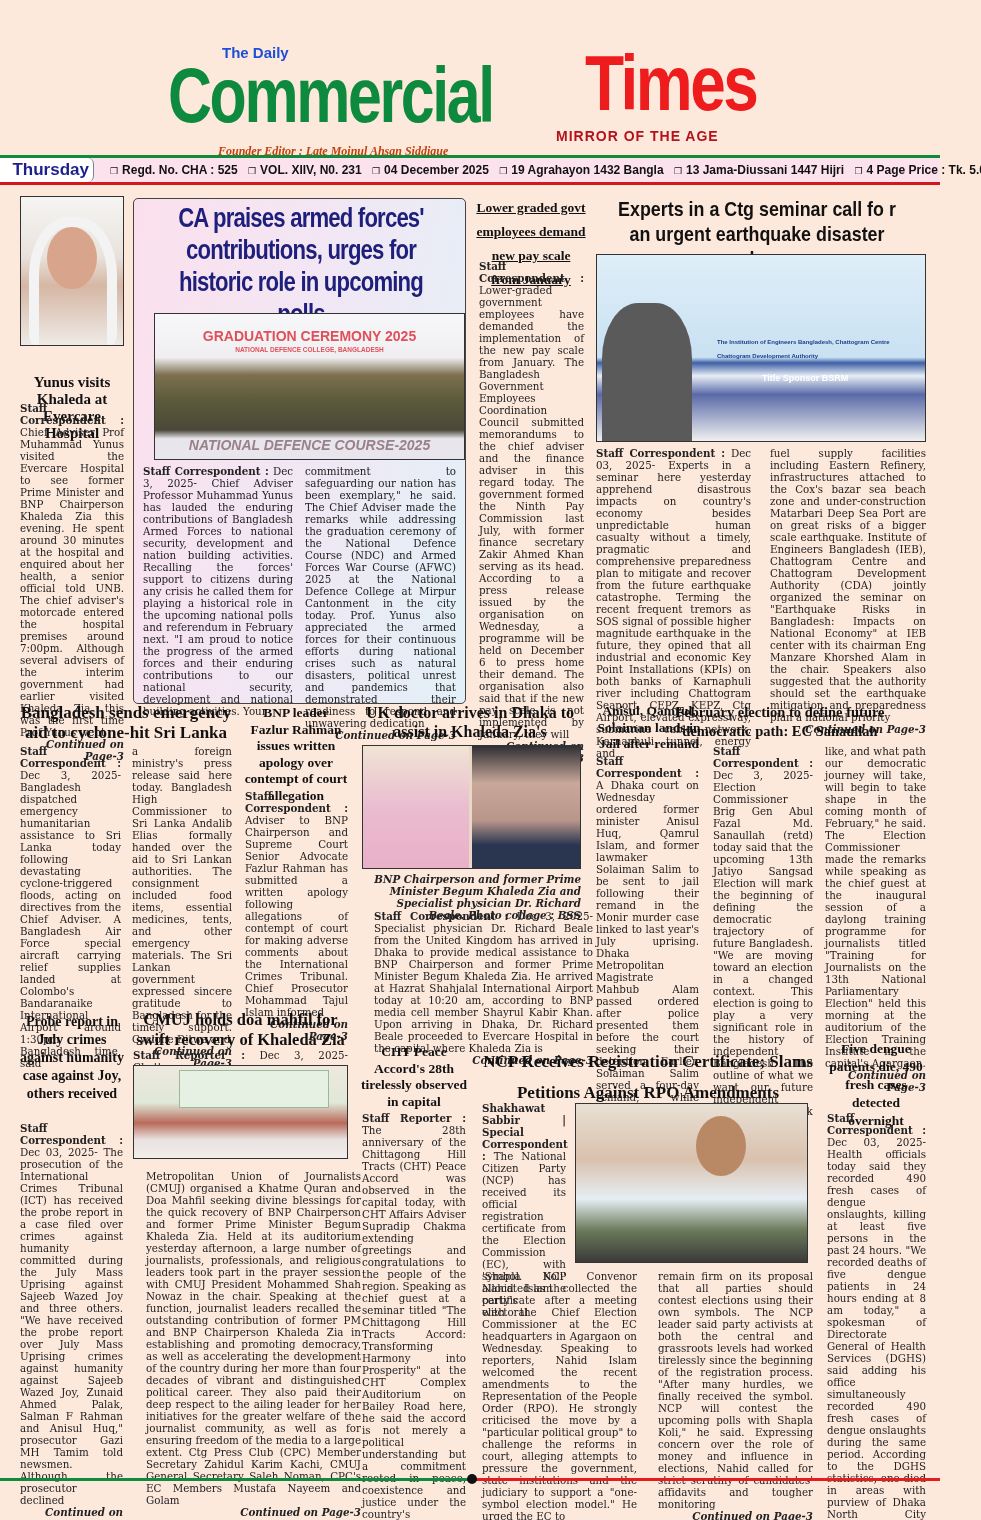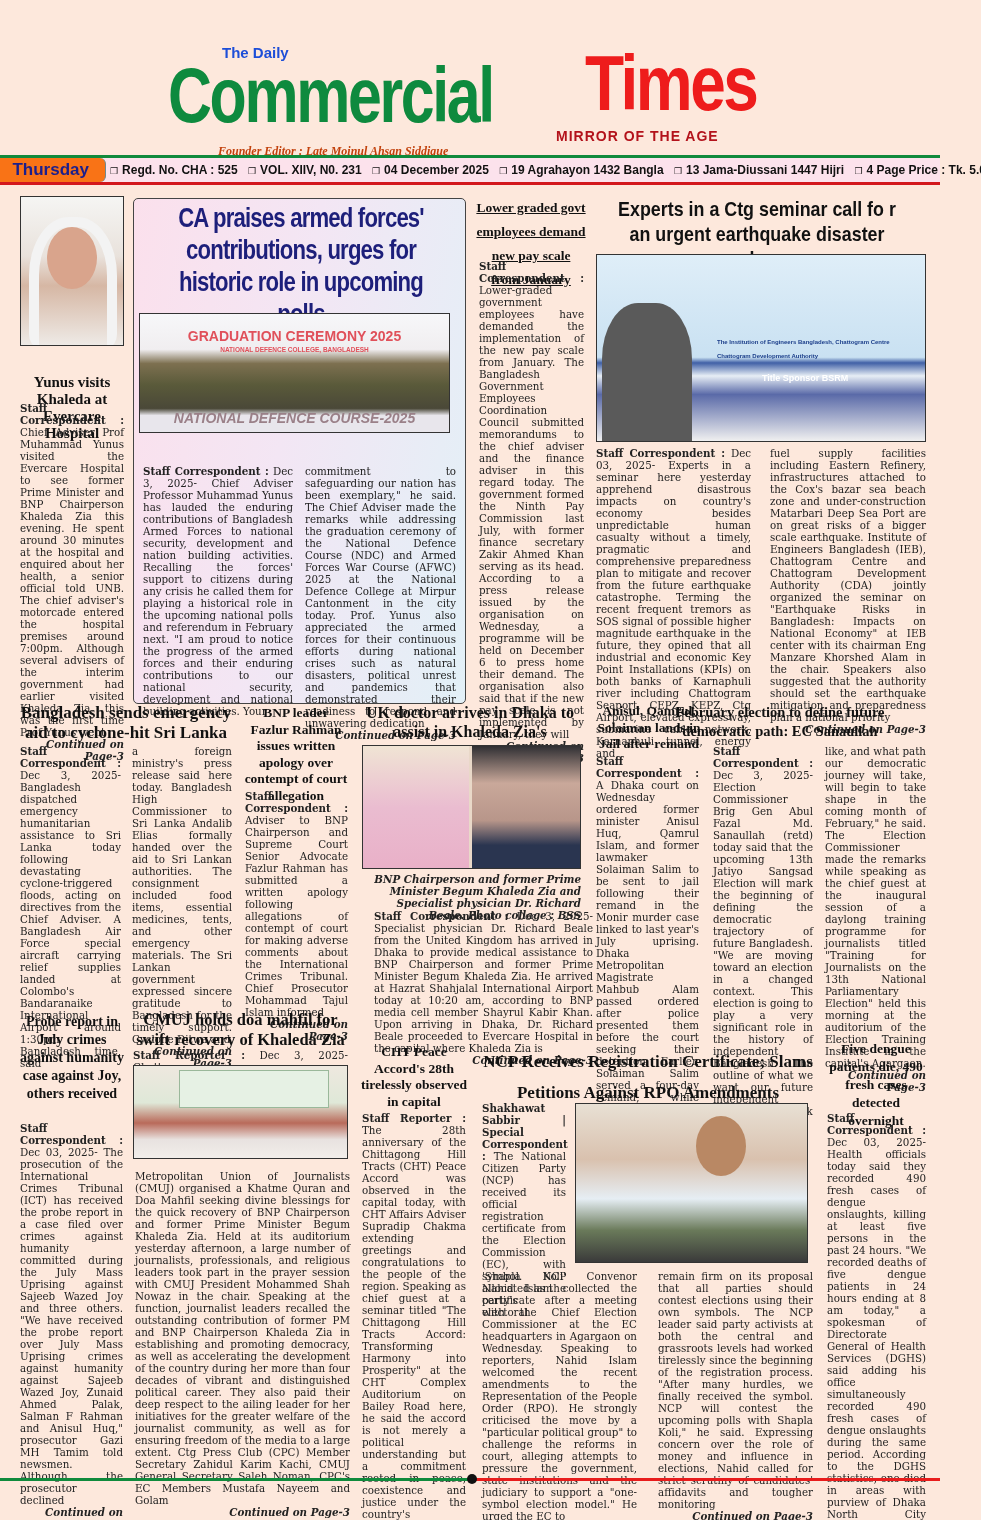--- a/index.html
+++ b/index.html
@@ -7,21 +7,21 @@
   body{position:relative;font-family:"DejaVu Serif","Liberation Serif",serif;color:#222;}
   .abs{position:absolute;}
   
   .the-daily{left:222px;top:44px;font:bold 15px "Liberation Sans",sans-serif;color:#1d4ed8;}
   .title-commercial{left:168px;top:44px;font:bold 78px/1 "Liberation Sans",sans-serif;color:#0e8a3e;letter-spacing:-3px;transform:scaleX(0.78);transform-origin:left top;}
   .title-times{left:585px;top:44px;font:bold 78px/1 "Liberation Sans",sans-serif;color:#ee1c1c;letter-spacing:-3px;transform:scaleX(0.82);transform-origin:left top;}
   .founder{left:218px;top:144px;font:italic bold 12px "Liberation Serif",serif;color:#c2410c;}
   .motto{left:556px;top:128px;font:bold 14px "Liberation Sans",sans-serif;color:#b3121b;letter-spacing:1px;}
   .rule-green{left:0;top:155px;width:940px;height:3px;background:#108a3c;}
   .dateline{left:0;top:158px;width:940px;height:24px;background:#fce2ec;}
-  .day{left:0;top:158px;width:106px;height:24px;background:#f97316;border-right:1px solid #6f8a90;border-radius:0 6px 6px 0;font:bold 17px/24px "Liberation Sans",sans-serif;color:#1c1f8c;text-align:right;padding-right:16px;transform:none;}
+  .day{left:0;top:158px;width:94px;height:24px;background:#ffffff;border-right:1px solid #6f8a90;border-radius:0 6px 6px 0;font:bold 17px/24px "Liberation Sans",sans-serif;color:#1c1f8c;text-align:right;padding-right:4px;transform:none;}
   .dateline-items{left:110px;top:158px;height:24px;font:bold 12px/24px "Liberation Sans",sans-serif;color:#111;white-space:nowrap;}
   .dateline-items span{margin-right:7px;}
   .dateline-items span::before{content:"\2752";font-size:9px;margin-right:4px;font-weight:normal;}
   .rule-red{left:0;top:182px;width:940px;height:3px;background:#d3171c;}
 
   
   .hl{font-family:"Liberation Serif",serif;font-weight:bold;text-align:center;color:#111;line-height:1.12;}
   .body{font-size:10.3px;line-height:12px;text-align:justify;color:#222;font-family:"DejaVu Serif",serif;}
   .byline{font-weight:bold;}
   .cont{font-style:italic;font-weight:bold;text-align:right;display:block;}
@@ -62,21 +62,21 @@
 </div>
 <div class="abs hl" style="left:20px;top:350px;width:104px;font-size:15px;line-height:17px;margin-top:24px;">Yunus visits Khaleda at Evercare Hospital</div>
 <div class="abs body" style="left:20px;top:402px;width:104px;">
   <span class="byline">Staff Correspondent :</span>
   <span>Chief Adviser Prof Muhammad Yunus visited the Evercare Hospital to see former Prime Minister and BNP Chairperson Khaleda Zia this evening. He spent around 30 minutes at the hospital and enquired about her health, a senior official told UNB. The chief adviser's motorcade entered the hospital premises around 7:00pm. Although several advisers of the interim government had earlier visited Khaleda Zia, this was the first time Prof Yunus went</span>
   <span class="cont">Continued on Page-3</span>
 </div>
 
 <div class="abs lead-box"></div>
 <div class="abs lead-hl">CA praises armed forces' contributions, urges for historic role in upcoming polls</div>
-<div class="abs photo" style="left:139px;top:313px;width:311px;height:120px;background:linear-gradient(180deg,#f7f7f9 0%,#f0eef0 30%,#7d7050 42%,#5a5a3a 60%,#4a4838 80%,#e8e6ec 86%,#e8e6ec 100%);">
+<div class="abs photo" style="left:154px;top:313px;width:311px;height:147px;background:linear-gradient(180deg,#f7f7f9 0%,#f0eef0 30%,#7d7050 42%,#5a5a3a 60%,#4a4838 80%,#e8e6ec 86%,#e8e6ec 100%);">
   <div style="position:absolute;top:14px;width:100%;text-align:center;font:bold 14px 'Liberation Sans',sans-serif;color:#e0505a;">GRADUATION CEREMONY 2025</div>
   <div style="position:absolute;top:32px;width:100%;text-align:center;font:bold 6.5px 'Liberation Sans',sans-serif;color:#e0505a;">NATIONAL DEFENCE COLLEGE, BANGLADESH</div>
   <div style="position:absolute;bottom:6px;width:100%;text-align:center;font:italic bold 14px 'Liberation Sans',sans-serif;color:#9a8088;">NATIONAL DEFENCE COURSE-2025</div>
 </div>
 <div class="abs body" style="left:143px;top:465px;width:150px;">
   <span class="byline">Staff Correspondent :</span>
   <span> Dec 3, 2025- Chief Adviser Professor Muhammad Yunus has lauded the enduring contributions of Bangladesh Armed Forces to national security, development and nation building activities. Recalling the forces' support to citizens during any crisis he called them for playing a historical role in the upcoming national polls and referendum in February next. "I am proud to notice the progress of the armed forces and their enduring contributions to our national security, development and national building activities. Your</span>
 </div>
 <div class="abs body" style="left:305px;top:465px;width:151px;">
   <span>commitment to safeguarding our nation has been exemplary," he said. The Chief Adviser made the remarks while addressing the graduation ceremony of the National Defence Course (NDC) and Armed Forces War Course (AFWC) 2025 at the National Defence College at Mirpur Cantonment in the city today. Prof. Yunus also appreciated the armed forces for their continuous efforts during national crises such as natural disasters, political unrest and pandemics that demonstrated their readiness to respond and unwavering dedication</span>
@@ -160,21 +160,21 @@
 </div>
 
 <div class="abs hl" style="left:133px;top:1010px;width:215px;font-size:16.5px;line-height:20px;">CMUJ holds doa mahfil for swift recovery of Khaleda Zia</div>
 <div class="abs body" style="left:133px;top:1049px;width:215px;">
   <span class="byline">Staff Reporter :</span>
   <span> Dec 3, 2025- Chattogram</span>
 </div>
 <div class="abs photo" style="left:133px;top:1065px;width:215px;height:94px;background:linear-gradient(180deg,#eee8df 0%,#dfe8d8 40%,#b96a5a 62%,#e8e2e0 80%,#f2eeea 100%);">
   <div style="position:absolute;left:45px;top:4px;width:150px;height:38px;background:#e6f1e4;border:1px solid #9ab89a;"></div>
 </div>
-<div class="abs body" style="left:135px;top:1170px;width:215px;">
+<div class="abs body" style="left:146px;top:1170px;width:215px;">
   <span>Metropolitan Union of Journalists (CMUJ) organised a Khatme Quran and Doa Mahfil seeking divine blessings for the quick recovery of BNP Chairperson and former Prime Minister Begum Khaleda Zia. Held at its auditorium yesterday afternoon, a large number of journalists, professionals, and religious leaders took part in the prayer session with CMUJ President Mohammed Shah Nowaz in the chair. Speaking at the function, journalist leaders recalled the outstanding contribution of former PM and BNP Chairperson Khaleda Zia in establishing and promoting democracy, as well as accelerating the development of the country during her more than four decades of vibrant and distinguished political career. They also paid their deep respect to the ailing leader for her initiatives for the greater welfare of the journalist community, as well as for ensuring freedom of the media to a large extent. Ctg Press Club (CPC) Member Secretary Zahidul Karim Kachi, CMUJ General Secretary Saleh Noman, CPC's EC Members Mustafa Nayeem and Golam</span>
   <span class="cont">Continued on Page-3</span>
 </div>
 
 <div class="abs hl" style="left:360px;top:1044px;width:108px;font-size:13.5px;line-height:16.5px;">CHT Peace Accord's 28th tirelessly observed in capital</div>
 <div class="abs body" style="left:362px;top:1112px;width:104px;">
   <span class="byline">Staff Reporter :</span>
   <span> The 28th anniversary of the Chittagong Hill Tracts (CHT) Peace Accord was observed in the capital today, with CHT Affairs Adviser Supradip Chakma extending greetings and congratulations to the people of the region. Speaking as chief guest at a seminar titled "The Chittagong Hill Tracts Accord: Transforming Harmony into Prosperity" at the CHT Complex Auditorium on Bailey Road here, he said the accord is not merely a political understanding but a commitment rooted in peace, coexistence and justice under the country's constitution. Notably, Parbatya Chattagram Jana</span>
   
 </div>

